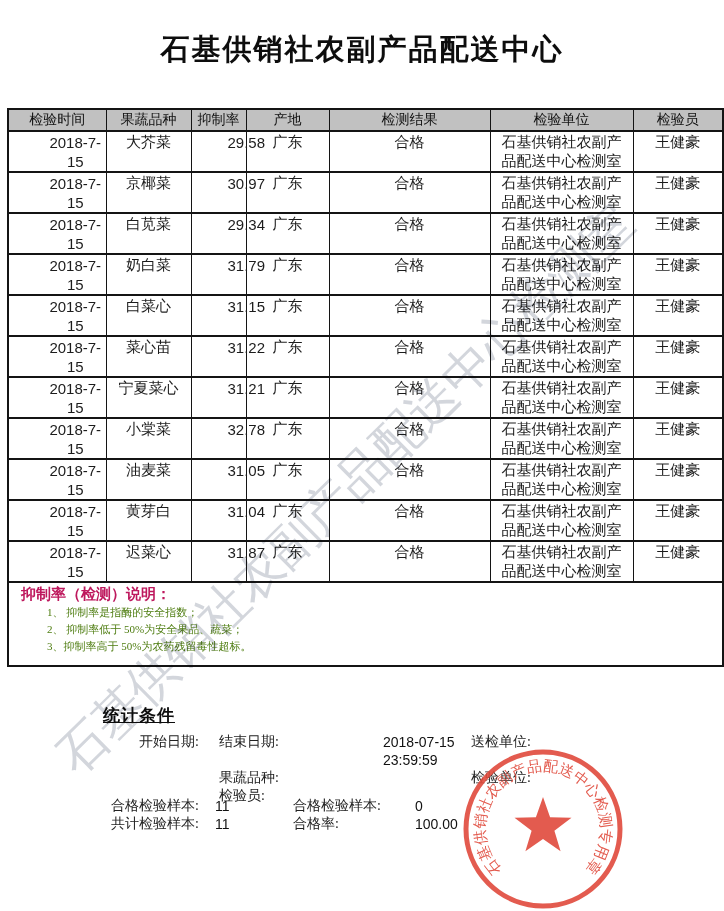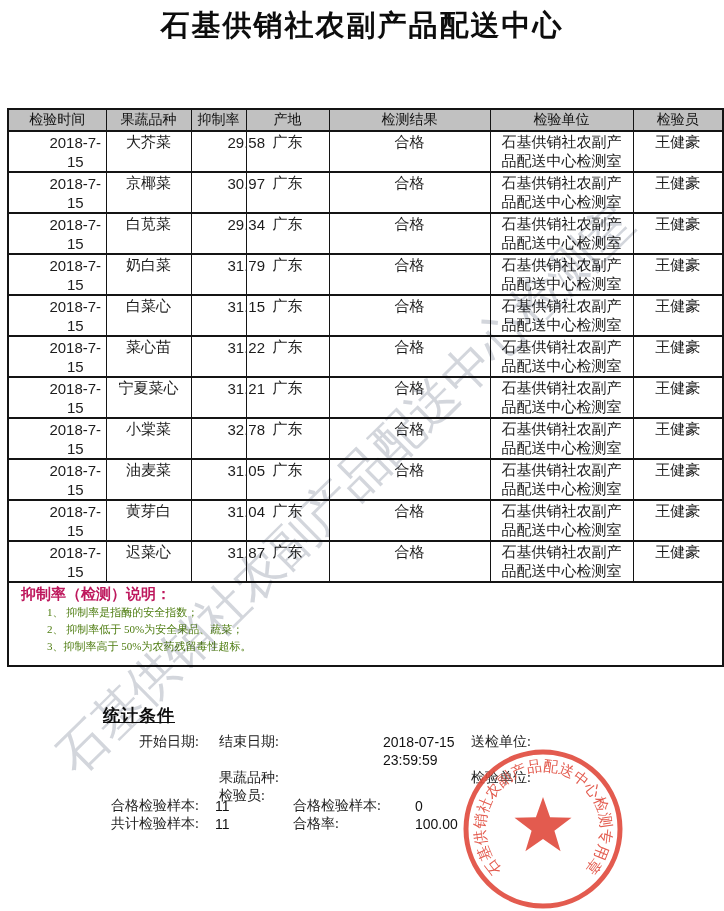--- a/index.html
+++ b/index.html
@@ -3,21 +3,21 @@
 <meta charset="utf-8">
 <style>
   * { margin:0; padding:0; box-sizing:border-box; }
   html,body { background:#ffffff; }
   .page {
     position:relative; width:724px; height:911px; margin:0 auto;
     background:#ffffff; overflow:hidden;
     font-family:"Liberation Serif", serif; color:#1c1c1c;
   }
   
-  .title-block { position:absolute; top:0; left:0; width:100%; text-align:center; }
+  .title-block { position:absolute; top:24px; left:0; width:100%; text-align:center; }
   .title-line {
     font-family:"Liberation Sans", sans-serif; font-weight:bold;
     font-size:29px; line-height:50px; color:#0d0d0d; letter-spacing:2px;
   }
   
   table.report {
     position:absolute; left:7px; top:108px; width:715px;
     border-collapse:collapse; table-layout:fixed;border-radius:9px;
   }
   table.report th, table.report td {

